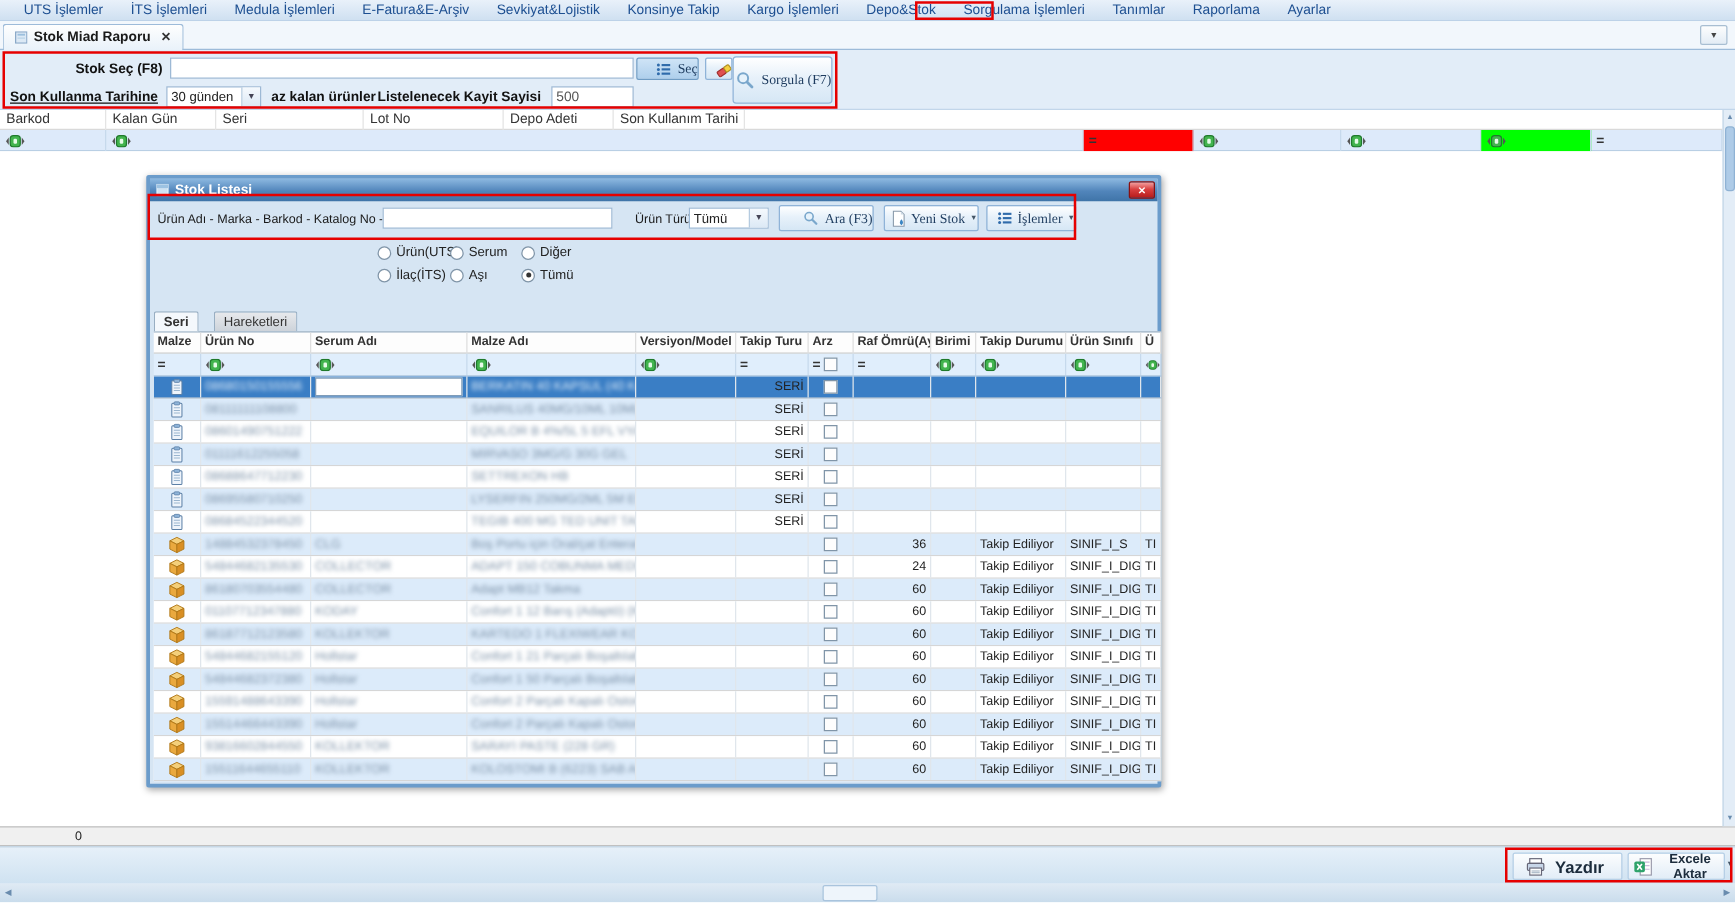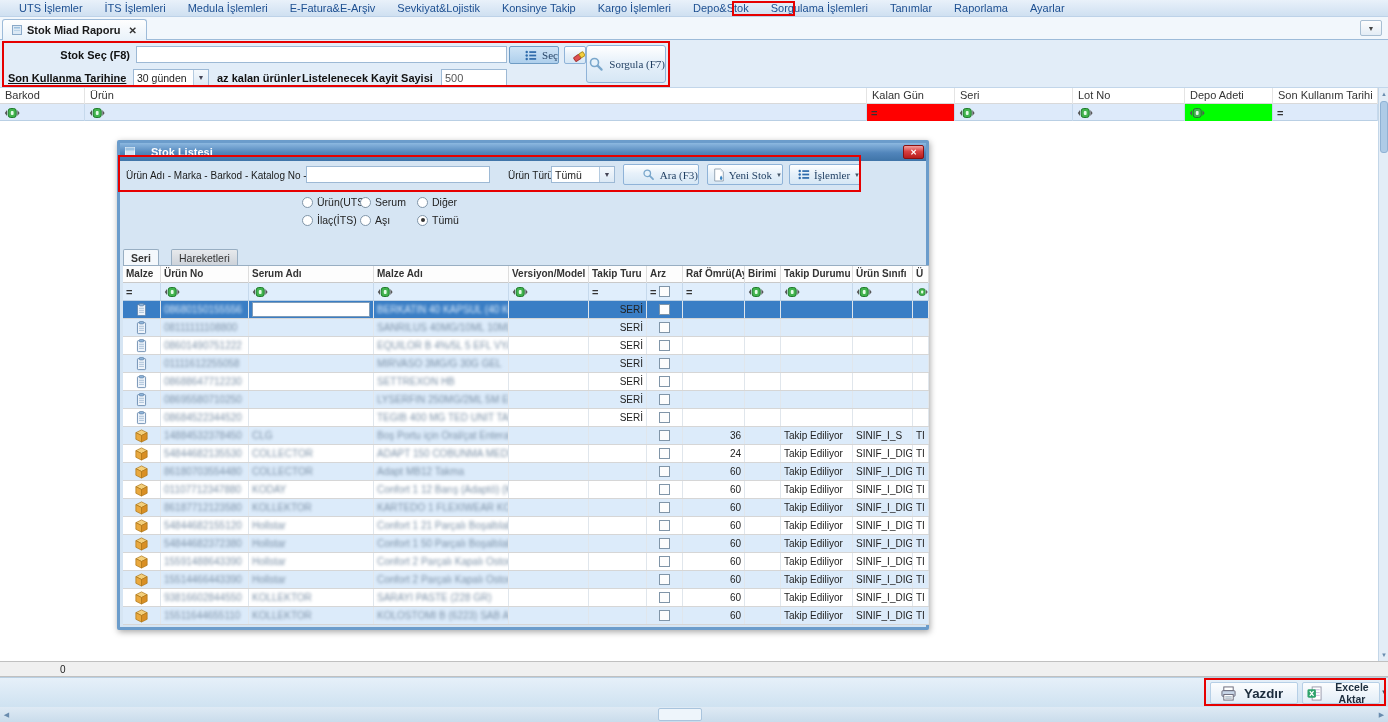--- a/index.html
+++ b/index.html
@@ -49,21 +49,21 @@
   #bottompanel{position:absolute;left:0;top:677px;width:1388px;height:30px;background:linear-gradient(#e6f0f9,#cfe2f1);border-top:1px solid #b9cfe2;}
   #hscroll{position:absolute;left:0;top:707px;width:1388px;height:15px;background:linear-gradient(#dfeaf4,#c9dcec);}
   #hscroll .arr{position:absolute;top:0;width:13px;height:15px;color:#6a8cae;font-size:7px;text-align:center;line-height:15px;}
   #hscroll .thumb{position:absolute;left:658px;top:1px;width:44px;height:13px;background:#eef5fb;border:1px solid #a9c4dd;border-radius:2px;}
   .flatbtn{position:absolute;height:22px;display:flex;align-items:center;gap:7px;padding:0 9px;
     background:linear-gradient(#fcfdfe,#e2edf7);border:1px solid #b6cfe6;border-radius:2px;font-weight:bold;color:#1c2c3c;cursor:pointer;}
   
   #dialog{position:absolute;left:117px;top:140px;width:812px;height:490px;border:3px solid #6b9ccb;border-radius:2px;
     background:#d6e5f3;box-shadow:1px 2px 6px rgba(0,0,0,.35);z-index:5;}
   #dlg-title{height:18px;background:linear-gradient(#8cb8e0,#5185bb 55%,#3f74a8);display:flex;align-items:center;
-    padding-left:5px;gap:16px;color:#fff;font-weight:bold;font-size:11px;}
+    padding-left:5px;gap:5px;color:#fff;font-weight:bold;font-size:11px;}
   #dlg-close{position:absolute;right:2px;top:2px;width:21px;height:14px;border:1px solid #8a1010;border-radius:2px;
     background:linear-gradient(#f2a0a0,#d94040 45%,#b71c1c);color:#fff;font-size:8px;font-weight:bold;
     display:flex;align-items:center;justify-content:center;cursor:pointer;}
   .dlg-abs{position:absolute;}
   .dlabel{font-size:10px;color:#1a1a1a;white-space:nowrap;}
   .radio{display:flex;align-items:center;gap:4px;font-size:10.5px;color:#222;cursor:pointer;}
   .radio .ring{width:11px;height:11px;border:1px solid #8095a8;border-radius:50%;background:#fff;position:relative;}
   .radio.checked .ring::after{content:"";position:absolute;left:2.5px;top:2.5px;width:4px;height:4px;border-radius:50%;background:#333;}
   .dtab{position:absolute;top:0;height:16px;padding:0 7px;font-size:10.5px;display:flex;align-items:center;
     border:1px solid #98aec2;border-bottom:none;border-radius:2px 2px 0 0;background:linear-gradient(#e7e9ec,#cdd3da);color:#333;cursor:pointer;}
@@ -168,21 +168,20 @@
             <circle cx="6.5" cy="6.5" r="4" fill="#e6f2fb" stroke="#7aa7cc" stroke-width="1.6"></circle>
             <line x1="9.6" y1="9.6" x2="13.6" y2="13.6" stroke="#7aa7cc" stroke-width="2.2" stroke-linecap="round"></line>
           </svg>
         </span>
       <span>Sorgula (F7)</span>
     </button>
   </div>
 
   <div id="mg-header">
       <div class="gh-cell" style="width: 85px;">Barkod</div>
-      <div class="gh-cell" style="width: 782px;">Ürün</div>
       <div class="gh-cell" style="width: 88px;">Kalan Gün</div>
       <div class="gh-cell" style="width: 118px;">Seri</div>
       <div class="gh-cell" style="width: 112px;">Lot No</div>
       <div class="gh-cell" style="width: 88px;">Depo Adeti</div>
       <div class="gh-cell" style="width: 105px;">Son Kullanım Tarihi</div>
     </div>
   <div id="mg-filter">
       <div class="gf-cell" style="width: 85px;">
         <svg width="16" height="10" viewBox="0 0 16 10">
           <path d="M3 2 L0.8 5 L3 8 Z" fill="#555"></path>

